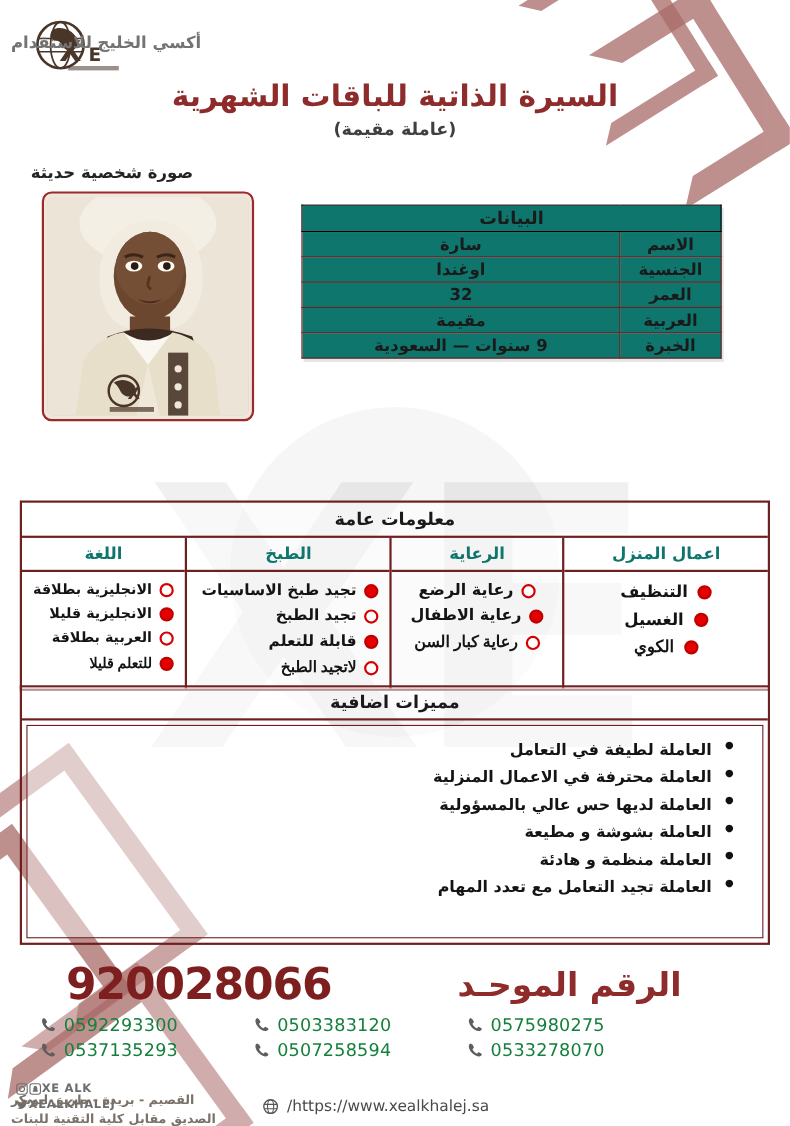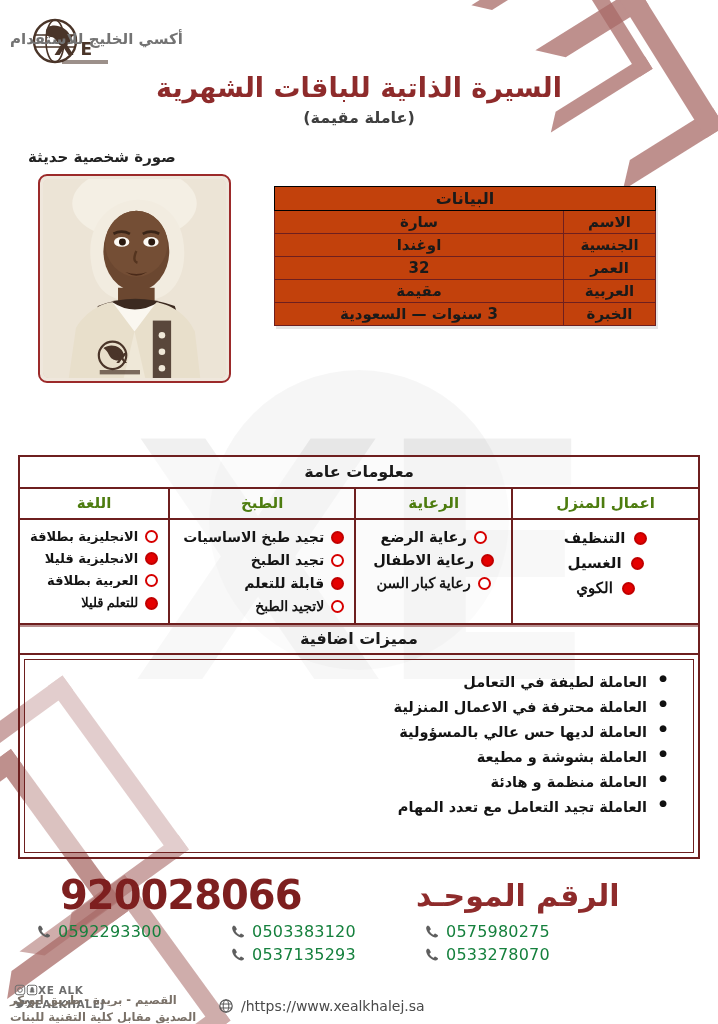--- a/index.html
+++ b/index.html
@@ -120,21 +120,21 @@
     box-shadow: 2px 3px 0 rgba(0,0,0,.10);
   }
   .tbl th, .tbl td {
     border: 1.6px solid #6e1f1f;
     height: 16px;
     font-size: 15px;
     font-weight: 700;
     color: #1a1a1a;
     text-align: center;
     padding: 2px 6px;
-    background: #c2410c;
+    background: #0f766e;
   }
   .tbl th.hdr {
     border-color: #000;
     font-size: 16px;
   }
   .tbl td.key { width: 92px; }
   .tbl td.val { font-weight: 700; }
 
   
   .gi {
@@ -156,21 +156,21 @@
   }
   .gi-col:last-child { border-left: none; }
   .gi-col.w-lang { flex: 0 0 146px; }
   .gi-col.w-cook { flex: 0 0 186px; }
   .gi-col.w-care { flex: 0 0 157px; }
   .gi-col.w-home { flex: 1; }
 
   .gi-col-hd {
     text-align: center;
     font-size: 15px; font-weight: 700;
-    color: #4d7c0f;
+    color: #0f766e;
     padding: 5px 0 6px;
     border-bottom: 2px solid #6e1f1f;
   }
   .gi-list { padding: 9px 10px 10px; min-height: 96px; }
   .gi-item {
     display: flex; align-items: center; justify-content: flex-start;
     gap: 7px;
     margin-bottom: 7px;
   }
   .gi-item:last-child { margin-bottom: 0; font-family: Liberation Serif, serif; }
@@ -266,21 +266,21 @@
     position: absolute; top: 984px; left: 14px;
     font-size: 10.5px; color: #6d6d6d; font-weight: 700;
     direction: ltr;
   }
   .social-row { display: flex; align-items: center; gap: 0; margin-bottom: 2px; }
   .social-row .sic { width: 12px; height: 12px; }
   .social-row .sic svg { width: 12px; height: 12px; display: block; }
   .social-row .stxt { letter-spacing: .6px; }
 
   .website {
-    position: absolute; top: 998px; left: 218px;
+    position: absolute; top: 998px; left: 238px;
     display: flex; align-items: center; gap: 7px;
     direction: ltr;
   }
   .website .wic { width: 16px; height: 16px; }
   .website .wic svg { width: 16px; height: 16px; display: block; }
   .website .wtxt { font-size: 14px; color: #4a4a4a; font-family: "DejaVu Sans", sans-serif; }
 
   .address {
     position: absolute; top: 992px; left: 10px; right: 14px;
     text-align: left;
@@ -385,21 +385,21 @@
         <tr>
           <td class="key">العمر</td>
           <td class="val">32</td>
         </tr>
         <tr>
           <td class="key">العربية</td>
           <td class="val">مقيمة</td>
         </tr>
         <tr>
           <td class="key">الخبرة</td>
-          <td class="val">3 سنوات — السعودية</td>
+          <td class="val">9 سنوات — السعودية</td>
         </tr>
       </tbody>
     </table>
   </div>
 
   <div class="gi">
     <div class="gi-title">معلومات عامة</div>
     <div class="gi-cols">
 
       <div class="gi-col w-home">
@@ -534,20 +534,28 @@
           </svg>
       </span>
       <span class="num">0533278070</span>
     </div>
     <div class="phone">
       <span class="ic">
         <svg viewBox="0 0 24 24" xmlns="http://www.w3.org/2000/svg">
             <path d="M6.6 2.5c-.8 0-1.5.4-2 1-.9 1-1.3 2.3-1.1 3.7.5 3.4 2.3 6.7 4.9 9.3 2.6 2.6 5.9 4.4 9.3 4.9 1.4.2 2.7-.2 3.7-1.1.6-.5 1-1.2 1-2 0-.4-.2-.7-.5-.9l-3.4-2c-.5-.3-1.1-.2-1.5.2l-1.4 1.4c-.2.2-.6.3-.9.1-2.4-1.3-4.4-3.3-5.7-5.7-.2-.3-.1-.7.1-.9L10.5 9c.4-.4.5-1 .2-1.5l-2-3.4c-.2-.3-.5-.5-.9-.5z" fill="currentColor"></path>
           </svg>
       </span>
+      <span class="num">0507258594</span>
+    </div>
+    <div class="phone">
+      <span class="ic">
+        <svg viewBox="0 0 24 24" xmlns="http://www.w3.org/2000/svg">
+            <path d="M6.6 2.5c-.8 0-1.5.4-2 1-.9 1-1.3 2.3-1.1 3.7.5 3.4 2.3 6.7 4.9 9.3 2.6 2.6 5.9 4.4 9.3 4.9 1.4.2 2.7-.2 3.7-1.1.6-.5 1-1.2 1-2 0-.4-.2-.7-.5-.9l-3.4-2c-.5-.3-1.1-.2-1.5.2l-1.4 1.4c-.2.2-.6.3-.9.1-2.4-1.3-4.4-3.3-5.7-5.7-.2-.3-.1-.7.1-.9L10.5 9c.4-.4.5-1 .2-1.5l-2-3.4c-.2-.3-.5-.5-.9-.5z" fill="currentColor"></path>
+          </svg>
+      </span>
       <span class="num">0537135293</span>
     </div>
   </div>
 
   <div class="social">
     <div class="social-row">
       <span class="sic">
         <svg viewBox="0 0 24 24" xmlns="http://www.w3.org/2000/svg">
             <rect x="2.5" y="2.5" width="19" height="19" rx="5" fill="none" stroke="#6d6d6d" stroke-width="2"></rect>
             <circle cx="12" cy="12" r="4.6" fill="none" stroke="#6d6d6d" stroke-width="2"></circle>

